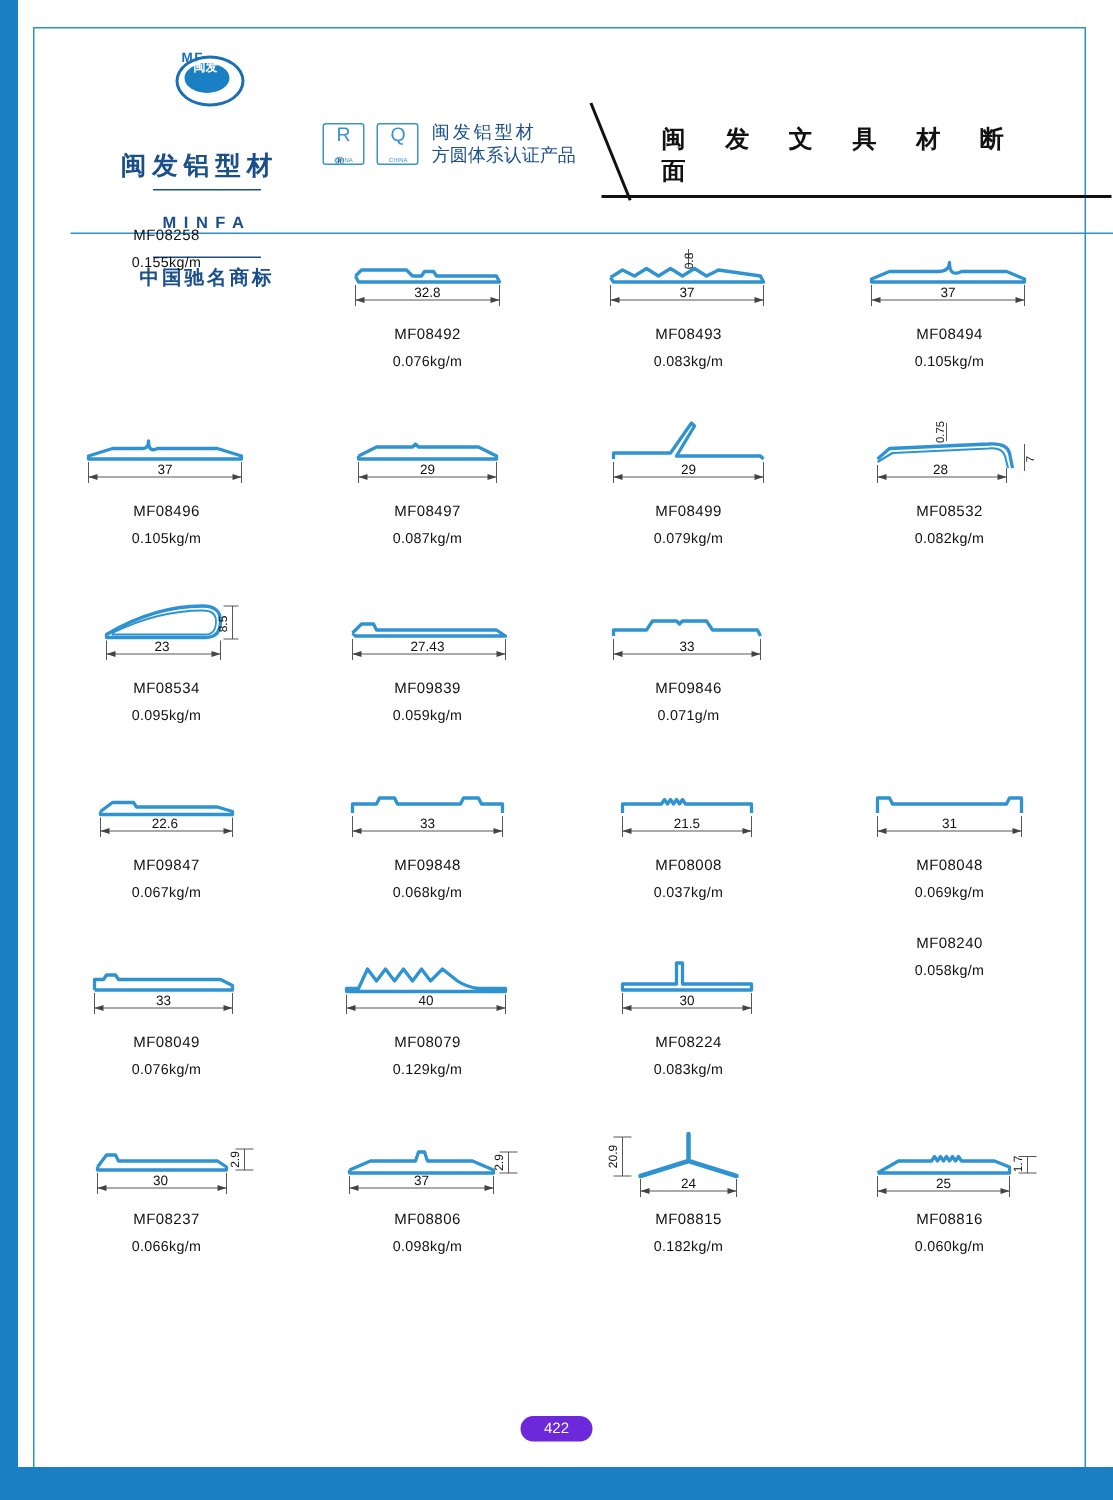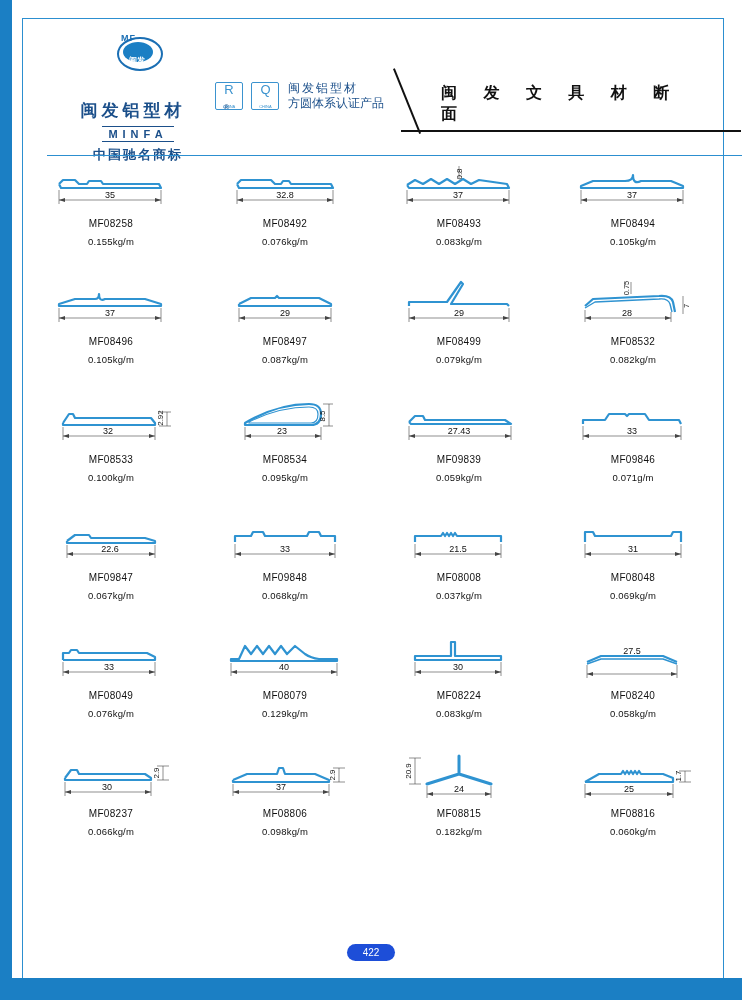--- a/index.html
+++ b/index.html
@@ -43,31 +43,31 @@
   }
   .logo-mark .oval-inner{
     position:absolute;left:14px;top:11px;width:30px;height:20px;
     background:#1b7fc4;border-radius:50%;
   }
   .logo-mark .mf{
     position:absolute;left:12px;top:2px;font-size:9px;color:#1b6fb4;font-weight:bold;
     letter-spacing:1px;
   }
   .logo-mark .zz{
-    position:absolute;left:20px;top:24px;font-size:8px;color:#ffffff;font-weight:bold;
+    position:absolute;left:20px;top:8px;font-size:8px;color:#ffffff;font-weight:bold;
   }
   .logo-cn{
     font-size:17px;color:#1b4f8a;font-weight:bold;letter-spacing:4px;
     line-height:20px;
     margin-top:28px;
   }
   .logo-en{
     font-size:11px;color:#1b4f8a;letter-spacing:5px;font-weight:bold;
     border-top:1px solid #1b4f8a;border-bottom:1px solid #1b4f8a;
-    display:inline-block;padding:1px 6px;margin-top:2px;
+    display:inline-block;padding:16px 6px;margin-top:2px;
   }
   .logo-sub{
     font-size:13px;color:#1b4f8a;font-weight:bold;letter-spacing:2px;margin-top:4px;
   }
   .logo-reg{
     font-size:8px;color:#1b4f8a;position:relative;top:-6px;left:38px;
   }
   .cert{
     position:absolute;left:192px;top:62px;width:175px;height:42px;
   }
@@ -126,21 +126,21 @@
   .code{
     font-size:10px;color:#111;letter-spacing:0.3px;margin-top:2px;
   }
   .weight{
     font-size:9.5px;color:#111;margin-top:7px;letter-spacing:0.2px;
   }
   .row-gap{height:21px;}
   
   .pagenum{
     position:absolute;left:347px;top:944px;width:48px;height:17px;
-    background:#1d4ed8;border-radius:9px;color:#fff;font-size:10px;
+    background:#6d28d9;border-radius:9px;color:#fff;font-size:10px;
     text-align:center;line-height:17px;
   }
   .footer-bar{
     position:absolute;left:0;bottom:0;width:742px;height:22px;background:#1b7fc4;
   }
 </style>
 </head>
 <body>
 
 <div class="page">
@@ -182,31 +182,20 @@
       <div class="hline-head"></div>
     </div>
     <div class="title-text">闽 发 文 具 材 断 面</div>
     <div class="sep-line"></div>
   </div>
 
   <div class="grid">
 
     <div class="row">
       <div class="cell">
-        <div class="fig">
-          <svg width="140" height="62" viewBox="0 0 140 62">
-            <polyline points="18,30 22,26 34,26 38,30 46,30 48,27 60,27 62,30 118,30 120,34 20,34 18,30" fill="none" stroke="#2f93d1" stroke-width="2.2" stroke-linejoin="round"></polyline>
-            <line x1="18" y1="46" x2="120" y2="46" stroke="#444" stroke-width="0.6"></line>
-            <line x1="18" y1="36" x2="18" y2="50" stroke="#444" stroke-width="0.6"></line>
-            <line x1="120" y1="36" x2="120" y2="50" stroke="#444" stroke-width="0.6"></line>
-            <polygon points="18,46 24,44 24,48" fill="#444"></polygon>
-            <polygon points="120,46 114,44 114,48" fill="#444"></polygon>
-            <text x="69" y="44" font-size="9" fill="#111" text-anchor="middle" font-family="Liberation Sans, sans-serif">35</text>
-          </svg>
-        </div>
         <div class="code">MF08258</div>
         <div class="weight">0.155kg/m</div>
       </div>
 
       <div class="cell">
         <div class="fig">
           <svg width="140" height="62" viewBox="0 0 140 62">
             <polyline points="22,30 26,26 56,26 60,30 66,30 68,27 74,27 76,30 116,30 118,34 24,34 22,30" fill="none" stroke="#2f93d1" stroke-width="2.2" stroke-linejoin="round"></polyline>
             <line x1="22" y1="46" x2="118" y2="46" stroke="#444" stroke-width="0.6"></line>
             <line x1="22" y1="36" x2="22" y2="50" stroke="#444" stroke-width="0.6"></line>
@@ -324,39 +313,20 @@
           </svg>
         </div>
         <div class="code">MF08532</div>
         <div class="weight">0.082kg/m</div>
       </div>
     </div>
 
     <div class="row-gap"></div>
 
     <div class="row">
-      <div class="cell">
-        <div class="fig">
-          <svg width="140" height="62" viewBox="0 0 140 62">
-            <polyline points="22,33 28,24 32,24 34,28 110,28 114,33 114,35 22,35 22,33" fill="none" stroke="#2f93d1" stroke-width="2.2" stroke-linejoin="round"></polyline>
-            <line x1="126" y1="22" x2="126" y2="36" stroke="#444" stroke-width="0.6"></line>
-            <line x1="118" y1="22" x2="130" y2="22" stroke="#444" stroke-width="0.6"></line>
-            <line x1="118" y1="36" x2="130" y2="36" stroke="#444" stroke-width="0.6"></line>
-            <text x="122" y="28" font-size="8" fill="#111" text-anchor="middle" transform="rotate(-90 122 28)" font-family="Liberation Sans, sans-serif">2.92</text>
-            <line x1="22" y1="46" x2="114" y2="46" stroke="#444" stroke-width="0.6"></line>
-            <line x1="22" y1="37" x2="22" y2="50" stroke="#444" stroke-width="0.6"></line>
-            <line x1="114" y1="37" x2="114" y2="50" stroke="#444" stroke-width="0.6"></line>
-            <polygon points="22,46 28,44 28,48" fill="#444"></polygon>
-            <polygon points="114,46 108,44 108,48" fill="#444"></polygon>
-            <text x="67" y="44" font-size="9" fill="#111" text-anchor="middle" font-family="Liberation Sans, sans-serif">32</text>
-          </svg>
-        </div>
-        <div class="code">MF08533</div>
-        <div class="weight">0.100kg/m</div>
-      </div>
 
       <div class="cell">
         <div class="fig">
           <svg width="140" height="62" viewBox="0 0 140 62">
             <path d="M30,35 L96,35 Q106,35 106,24 Q106,14 94,14 Q62,14 30,33 Z" fill="none" stroke="#2f93d1" stroke-width="2.2" stroke-linejoin="round"></path>
             <path d="M34,33 L96,33 Q103,33 103,24 Q103,17 94,17 Q64,17 34,32 Z" fill="none" stroke="#2f93d1" stroke-width="1.2"></path>
             <line x1="114" y1="14" x2="114" y2="36" stroke="#444" stroke-width="0.6"></line>
             <line x1="108" y1="14" x2="118" y2="14" stroke="#444" stroke-width="0.6"></line>
             <line x1="108" y1="36" x2="118" y2="36" stroke="#444" stroke-width="0.6"></line>
             <text x="110" y="26" font-size="8" fill="#111" text-anchor="middle" transform="rotate(-90 110 26)" font-family="Liberation Sans, sans-serif">8.5</text>
@@ -518,32 +488,20 @@
             <polygon points="26,46 32,44 32,48" fill="#444"></polygon>
             <polygon points="112,46 106,44 106,48" fill="#444"></polygon>
             <text x="69" y="44" font-size="9" fill="#111" text-anchor="middle" font-family="Liberation Sans, sans-serif">30</text>
           </svg>
         </div>
         <div class="code">MF08224</div>
         <div class="weight">0.083kg/m</div>
       </div>
 
       <div class="cell">
-        <div class="fig">
-          <svg width="140" height="62" viewBox="0 0 140 62">
-            <polyline points="24,36 38,30 100,30 114,36" fill="none" stroke="#2f93d1" stroke-width="2.2" stroke-linejoin="round"></polyline>
-            <polyline points="24,38 38,33 100,33 114,38" fill="none" stroke="#2f93d1" stroke-width="1.4" stroke-linejoin="round"></polyline>
-            <line x1="24" y1="48" x2="114" y2="48" stroke="#444" stroke-width="0.6"></line>
-            <line x1="24" y1="39" x2="24" y2="52" stroke="#444" stroke-width="0.6"></line>
-            <line x1="114" y1="39" x2="114" y2="52" stroke="#444" stroke-width="0.6"></line>
-            <polygon points="24,48 30,46 30,50" fill="#444"></polygon>
-            <polygon points="114,48 108,46 108,50" fill="#444"></polygon>
-            <text x="69" y="28" font-size="9" fill="#111" text-anchor="middle" font-family="Liberation Sans, sans-serif">27.5</text>
-          </svg>
-        </div>
         <div class="code">MF08240</div>
         <div class="weight">0.058kg/m</div>
       </div>
     </div>
 
     <div class="row-gap"></div>
 
     <div class="row">
       <div class="cell">
         <div class="fig">

